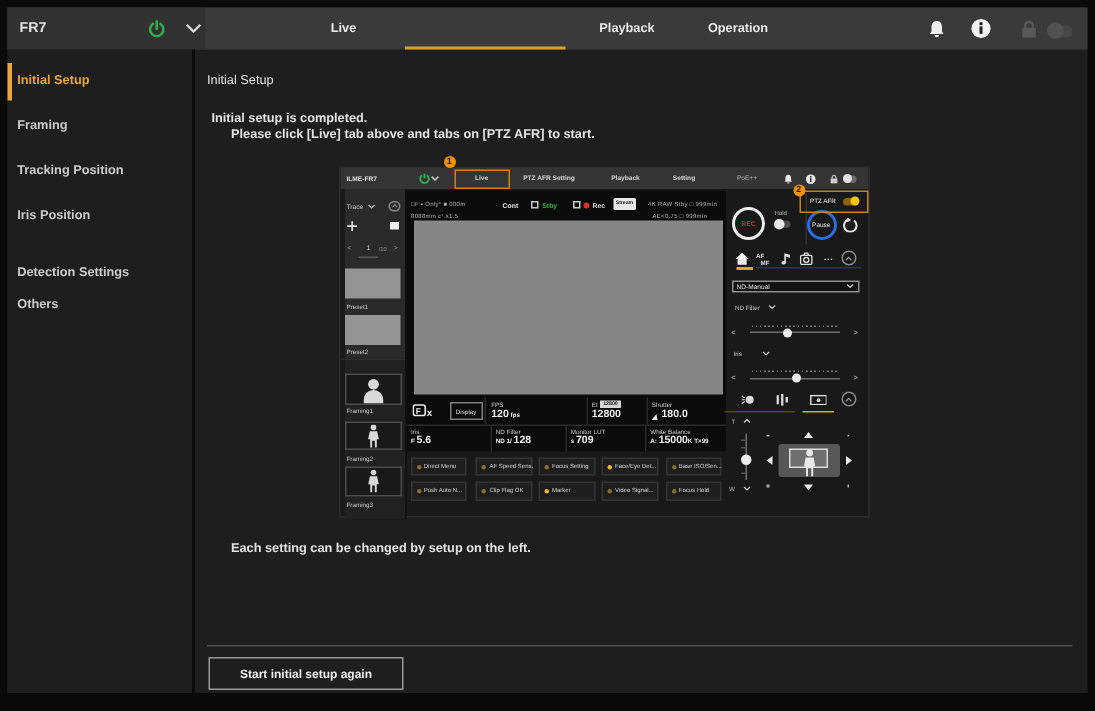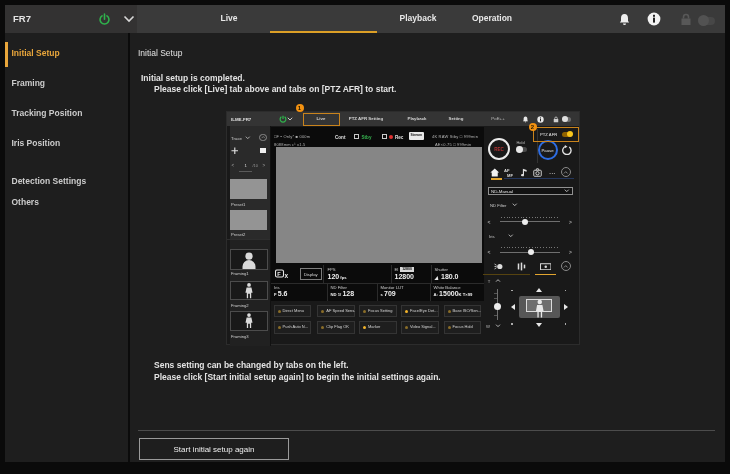--- a/index.html
+++ b/index.html
@@ -13,22 +13,22 @@
 #topbar .fr7 { position:absolute; left:8px; top:0; line-height:28px; font-size:9.5px; font-weight:bold; color:#e3e3e3; }
 .tab { position:absolute; top:-1.5px; height:28px; line-height:28px; font-size:8.5px; font-weight:bold; color:#e8e8e8; transform:translateX(-50%); }
 #tabline { position:absolute; left:265px; top:26px; width:107px; height:2px; background:#dc9f26; }
 
 #sidebar { position:absolute; left:0; top:28px; width:123px; height:429px; background:#1e1e1e; }
 .sitem { position:absolute; left:6.5px; font-size:8.5px; font-weight:bold; color:#cccccc; transform:translateY(-50%); }
 #selbar { position:absolute; left:0px; top:9px; width:3px; height:25px; background:#e9a63b; }
 
 .btext { position:absolute; font-size:8.5px; font-weight:bold; color:#e3e3e3; transform:translateY(-50%); white-space:nowrap; }
 #divider { position:absolute; left:133px; top:425px; width:577px; height:1px; background:#4c4c4c; }
-#bigbtn { position:absolute; left:134px; top:433px; width:150px; height:22px; border:1px solid #9a9a9a; background:#1e1e1e;
-  color:#eeeeee; font-size:8px; font-weight:normal; text-align:center; line-height:21px; }
+#bigbtn { position:absolute; left:134px; top:433px; width:130px; height:22px; border:1px solid #9a9a9a; background:#1e1e1e;
+  color:#eeeeee; font-size:8px; font-weight:bold; text-align:center; line-height:21px; }
 
 #mini { position:absolute; left:221px; top:106px; width:354px; height:234px; background:#191919; border:1px solid #2c2c2c; }
 #mini * { position:absolute; }
 #mini small { position:static; }
 .t { color:#cccccc; white-space:nowrap; transform:translate(0,-50%); }
 .tc { color:#cccccc; white-space:nowrap; transform:translate(-50%,-50%); }
 .mtab { height:14px; line-height:14px; font-size:4.4px; color:#d5d5d5; transform:translateX(-50%); font-weight:bold; }
 .badge { width:8px; height:8px; border-radius:50%; background:#f29111; color:#231a00; font-size:6px; font-weight:bold;
   text-align:center; line-height:8px; z-index:5; }
 .obox { border:1px solid #c9831c; }
@@ -85,22 +85,21 @@
     <div class="sitem" style="top:50px">Framing</div>
     <div class="sitem" style="top:80px">Tracking Position</div>
     <div class="sitem" style="top:109.5px">Iris Position</div>
     <div class="sitem" style="top:148px">Detection Settings</div>
     <div class="sitem" style="top:168.5px">Others</div>
   </div>
   <div class="abs" style="left:123px;top:28px;width:2px;height:429px;background:#0b0b0b"></div>
   <div class="btext" style="left:133px;top:48px;font-weight:normal">Initial Setup</div>
   <div class="btext" style="left:136px;top:72.5px">Initial setup is completed.</div>
   <div class="btext" style="left:149px;top:84px">Please click [Live] tab above and tabs on [PTZ AFR] to start.</div>
-  <div class="btext" style="left:149px;top:359.5px">Sens setting can be changed by tabs on the left.</div>
-  <div class="btext" style="left:149px;top:371.5px">Please click [Start initial setup again] to begin the initial settings again.</div>
+  <div class="btext" style="left:149px;top:359.5px">Each setting can be changed by setup on the left.</div>
   <div id="divider"></div>
   <div id="bigbtn">Start initial setup again</div>
   <div id="mini">
 
     <div style="left:0;top:0;width:352px;height:14px;background:#343434">
       <div class="t" style="left:4px;top:7px;font-size:4.4px;font-weight:bold;color:#e0e0e0">ILME-FR7</div>
       <svg style="left:52px;top:3px" width="8" height="8" viewBox="0 0 14 14">
         <path d="M7 1.5 V7" stroke="#2fb24c" stroke-width="2.2" fill="none"></path>
         <path d="M4.2 3.2 a5 5 0 1 0 5.6 0" stroke="#2fb24c" stroke-width="2.2" fill="none"></path>
       </svg>

